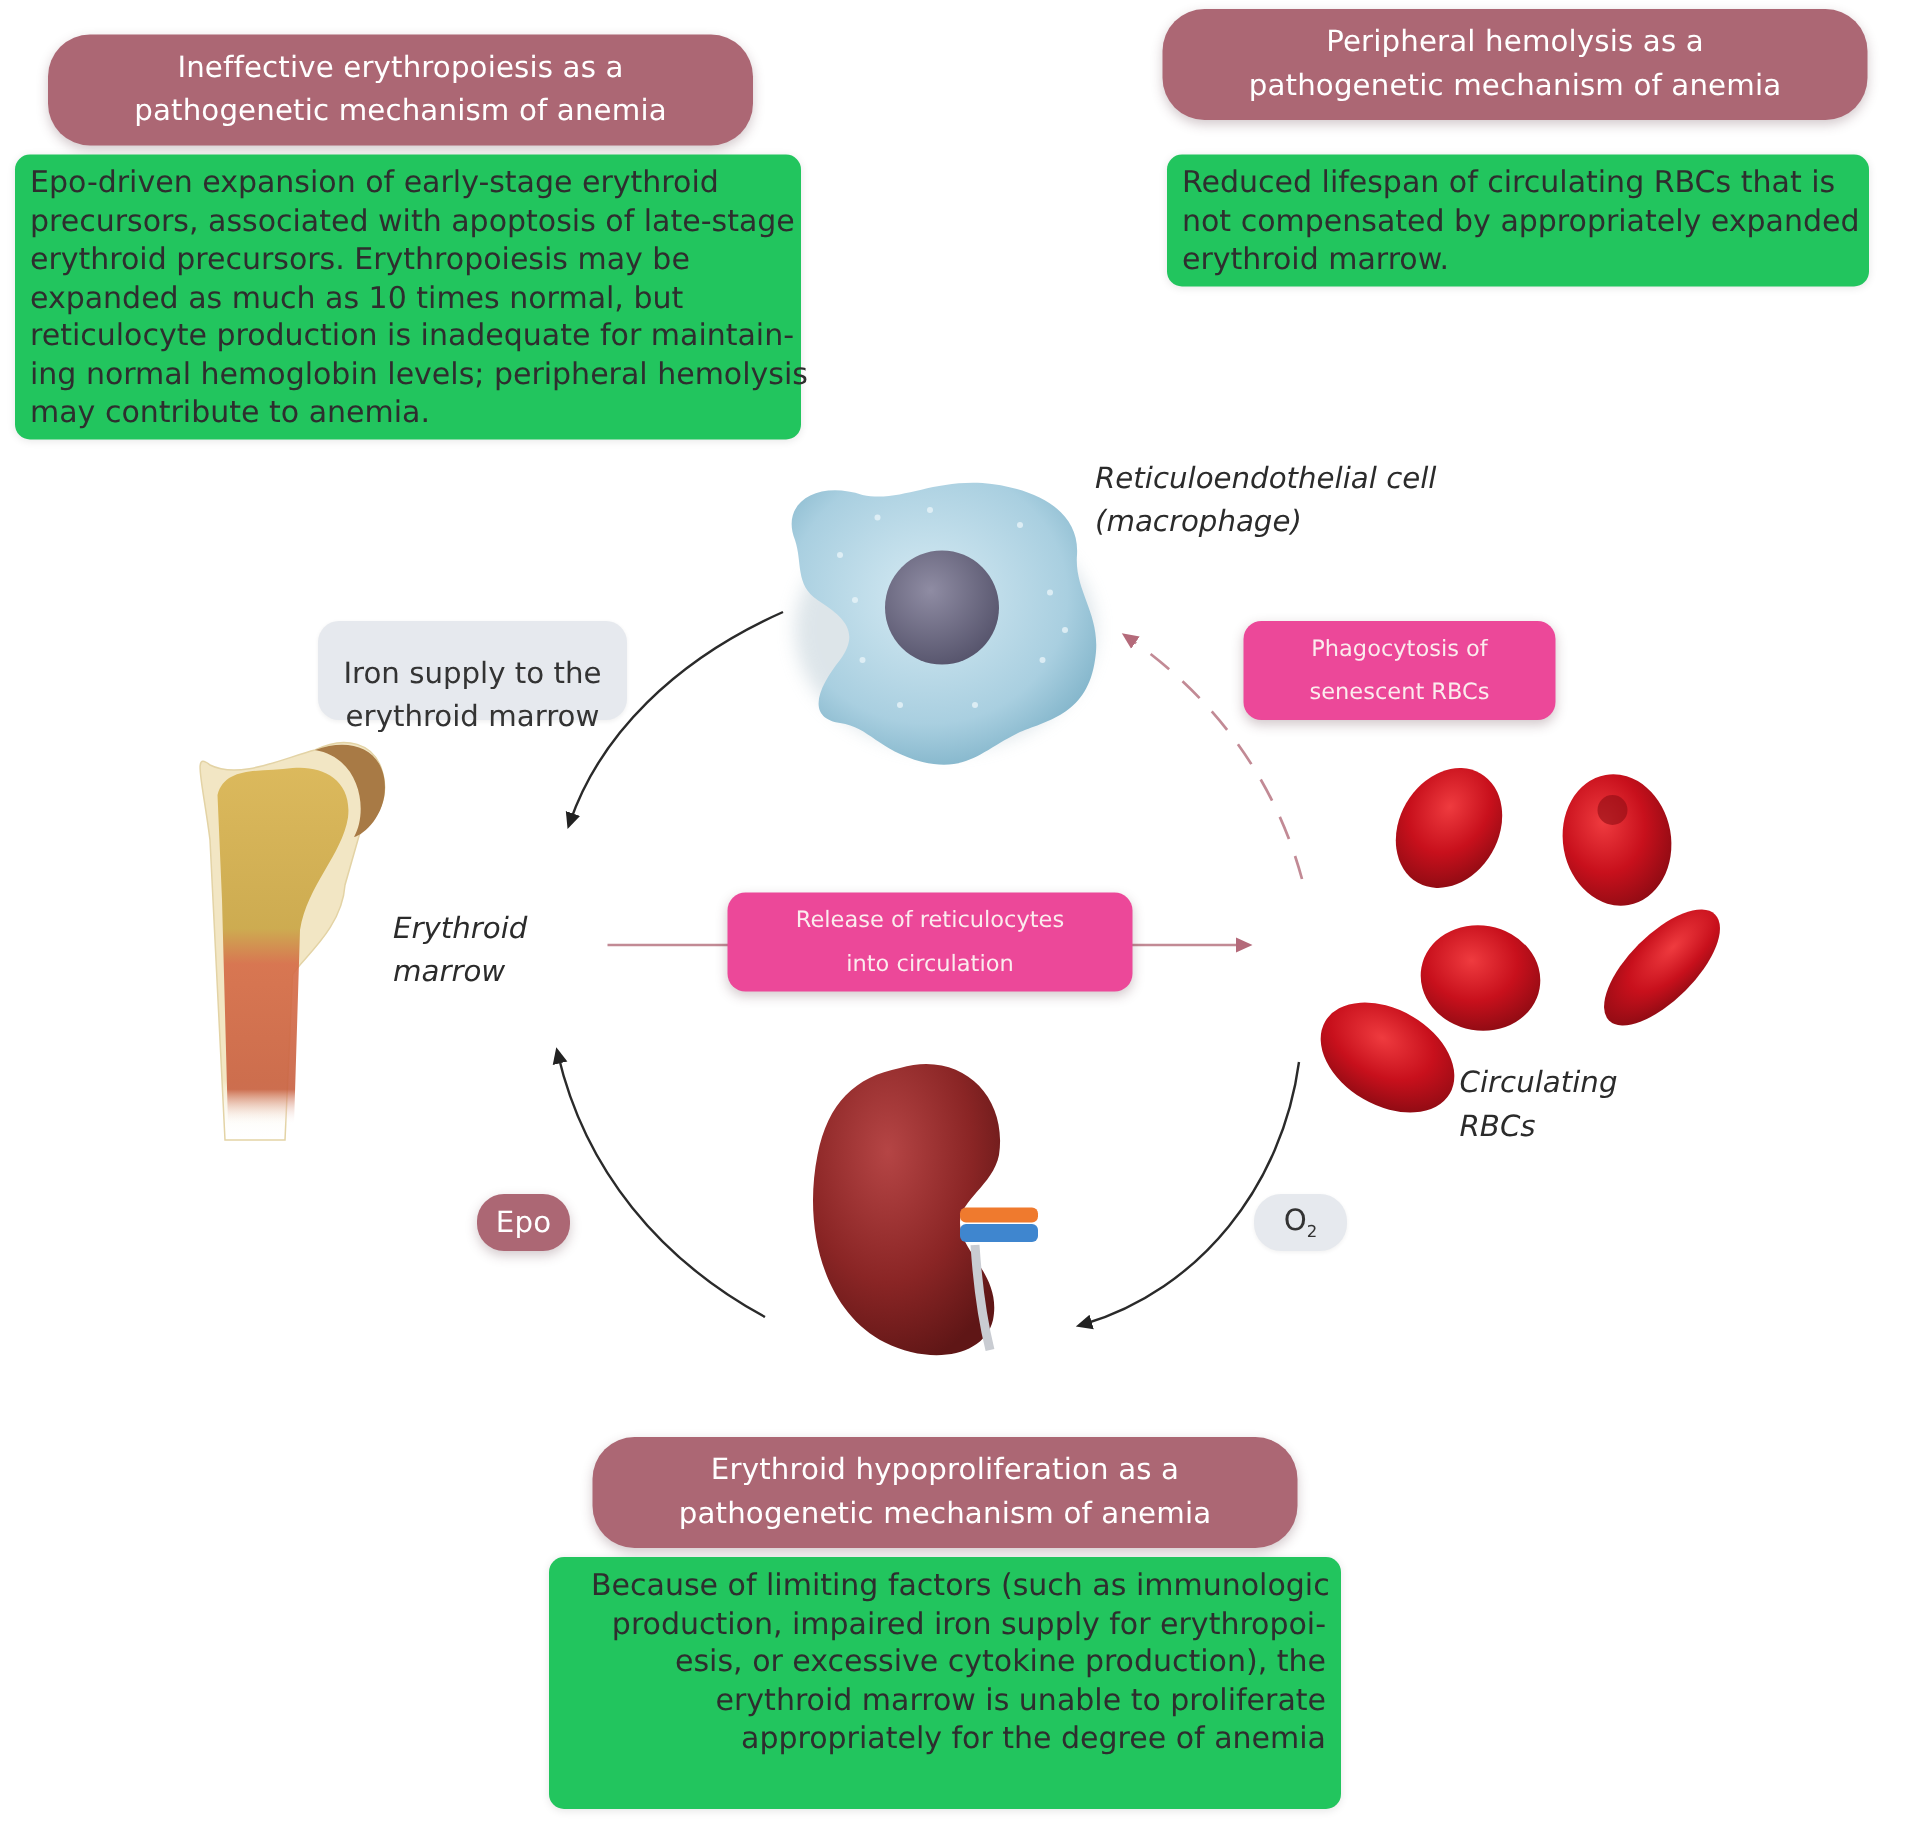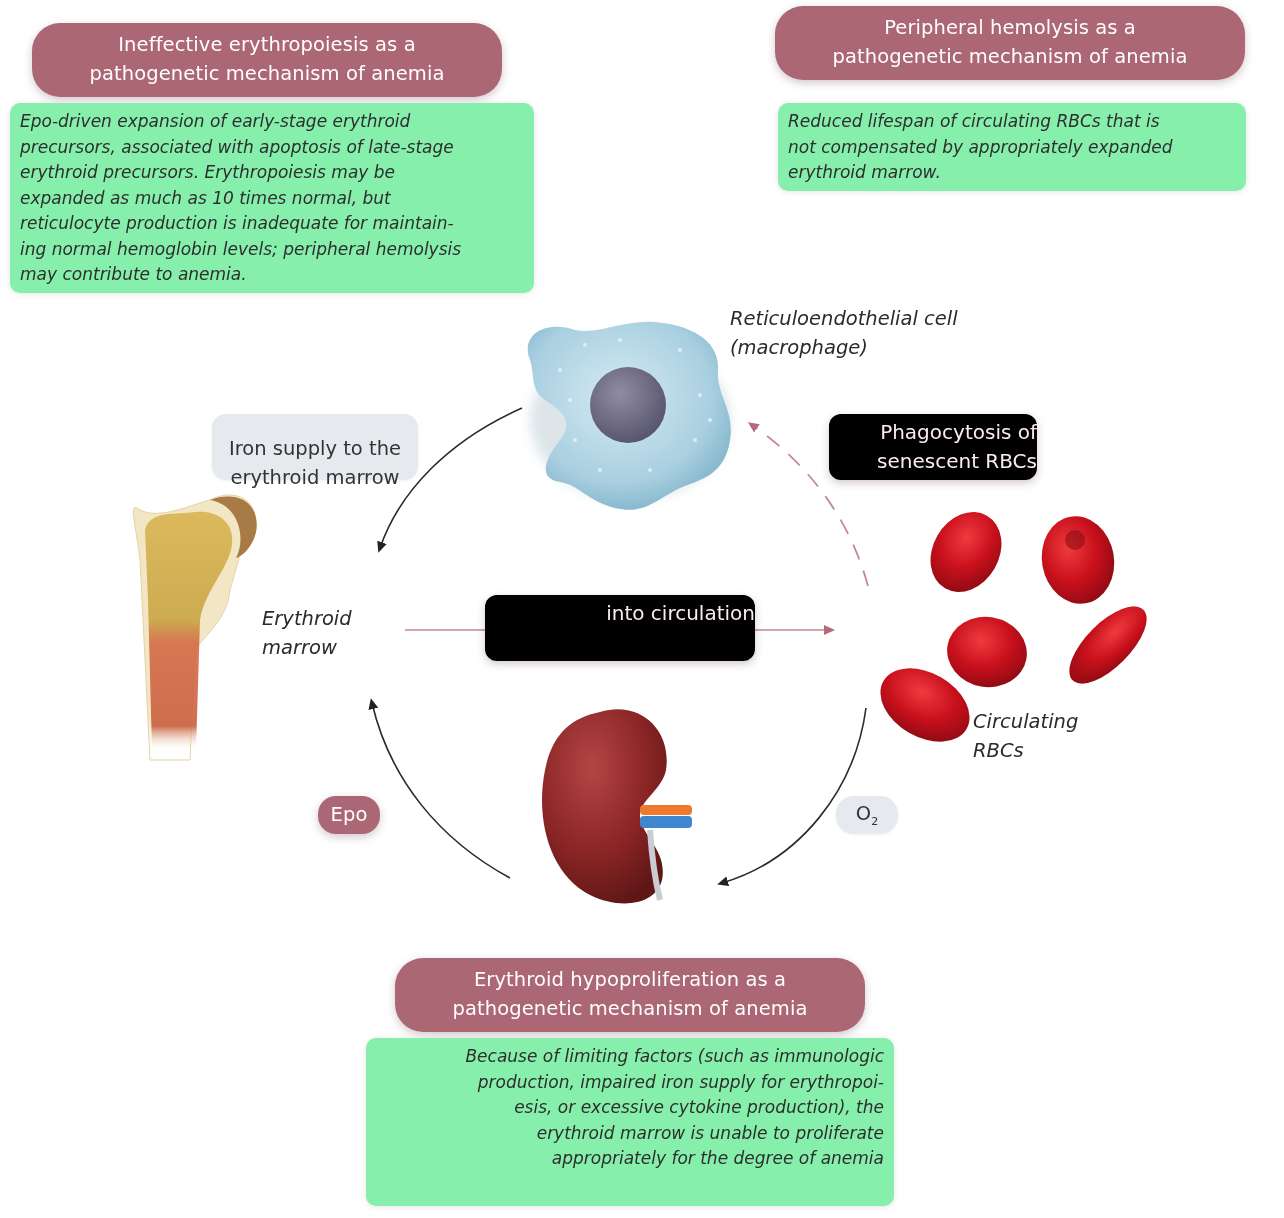--- a/index.html
+++ b/index.html
@@ -1,29 +1,29 @@
 <!DOCTYPE html>
 <html><head>
 <meta charset="utf-8">
 <style>
   html, body { margin:0; padding:0; background:#ffffff; }
   body { width:1284px; height:1218px; position:relative; overflow:hidden;
          font-family:"DejaVu Sans", "Liberation Sans", sans-serif; color:#2b2b2b; }
   .pill { position:absolute; background:#ac6774; color:#ffffff; text-align:center;
           border-radius:28px; box-shadow:0 3px 8px rgba(80,40,50,0.25);
           font-size:19.5px; line-height:29px; letter-spacing:0.1px; }
-  .box { position:absolute; background:#86efac; border-radius:10px;
-         box-shadow:0 1px 6px rgba(0,0,0,0.10); font-size:17px; line-height:25.5px;
-         color:#2e2e2e; padding:6px 10px; box-sizing:border-box;font-style:italic; }
+  .box { position:absolute; background:#22c55e; border-radius:10px;
+         box-shadow:0 1px 6px rgba(0,0,0,0.10); font-size:20px; line-height:25.5px;
+         color:#2e2e2e; padding:6px 10px; box-sizing:border-box; }
   .label { position:absolute; text-align:left; font-size:19.5px; line-height:29px; }
   .italic { font-style:italic; }
   .gray-pill { position:absolute; background:#e6e9ee; border-radius:14px; color:#333;
                text-align:center; font-size:19.5px; line-height:29px; box-shadow:0 1px 3px rgba(0,0,0,0.06); }
-  .rect-pill { position:absolute; background:#000000; color:#fbecee; text-align:right;
-               border-radius:12px; font-size:20px; line-height:29px; box-shadow:0 3px 8px rgba(80,40,50,0.25); }
+  .rect-pill { position:absolute; background:#ec4899; color:#fbecee; text-align:center;
+               border-radius:12px; font-size:15px; line-height:29px; box-shadow:0 3px 8px rgba(80,40,50,0.25); }
   svg.layer { position:absolute; left:0; top:0; }
   .line { white-space:nowrap; }
 </style>
 </head>
 <body>
 
 <svg class="layer" width="1284" height="1218" viewBox="0 0 1284 1218">
   <defs>
     <radialGradient id="rbcGrad" cx="40%" cy="35%" r="70%">
       <stop offset="0%" stop-color="#ef3b3f"></stop>
@@ -153,20 +153,21 @@
   <div class="line">Phagocytosis of</div>
   <div class="line">senescent RBCs</div>
 </div>
 
 <div class="label italic" style="left:262px; top:604px; width:136px;">
   <div class="line">Erythroid</div>
   <div class="line">marrow</div>
 </div>
 
 <div class="rect-pill" style="left:485px; top:595px; width:270px; height:66px; padding-top:4px; box-sizing:border-box;">
+  <div class="line">Release of reticulocytes</div>
   <div class="line">into circulation</div>
 </div>
 
 <div class="label italic" style="left:973px; top:707px; width:140px;">
   <div class="line">Circulating</div>
   <div class="line">RBCs</div>
 </div>
 
 <div class="pill" style="left:318px; top:796px; width:62px; height:38px; line-height:38px; border-radius:18px;">Epo</div>
 

